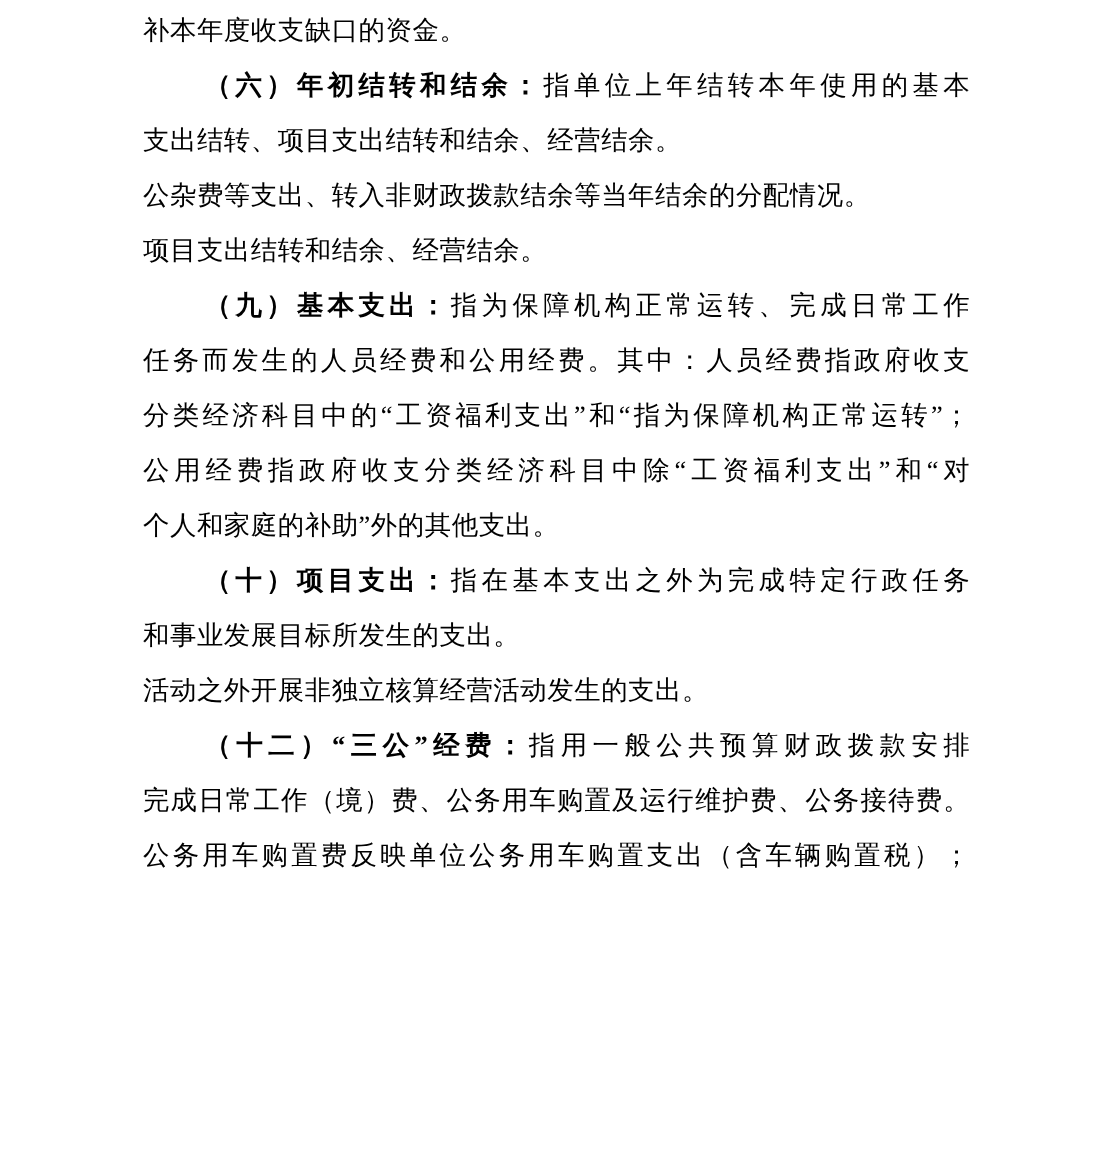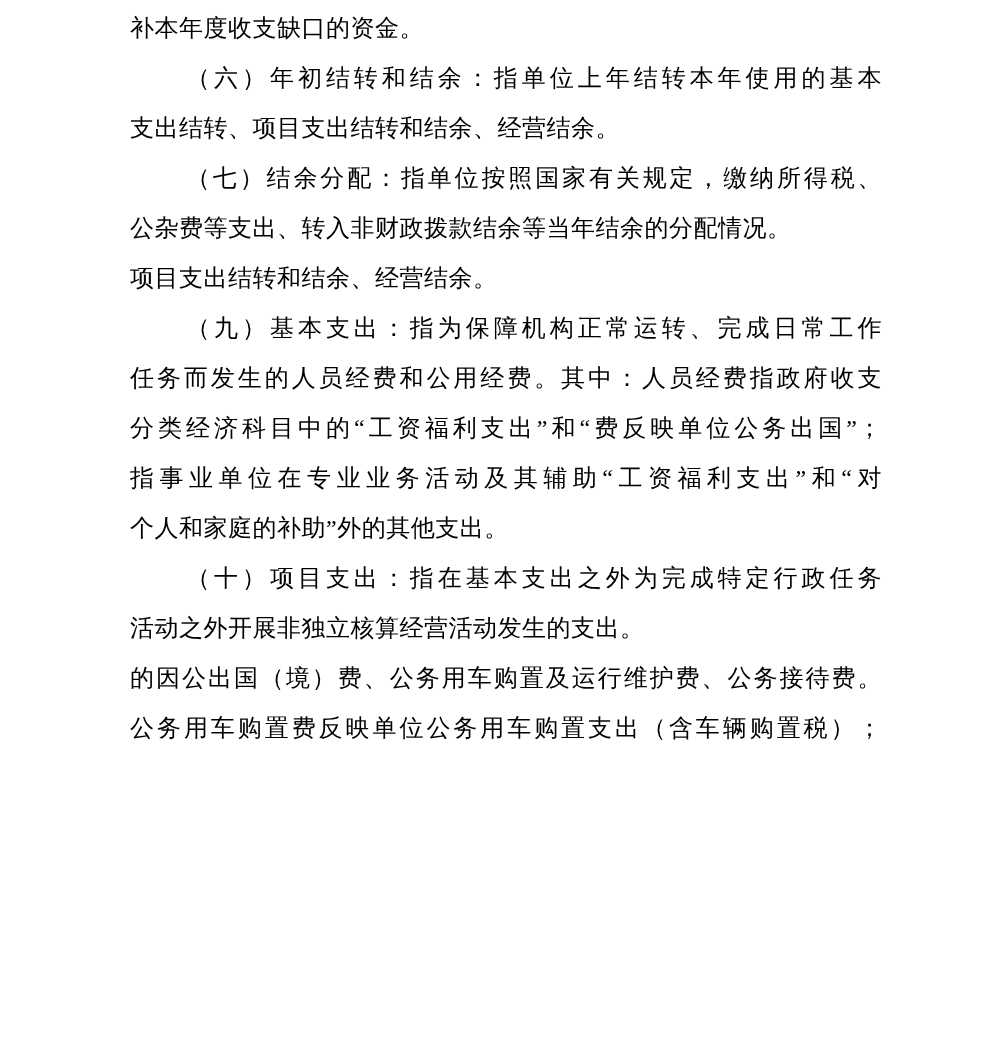--- a/index.html
+++ b/index.html
@@ -32,37 +32,38 @@
   .line.justify {
     white-space: normal;
     text-align: justify;
     text-align-last: justify;
     text-justify: inter-character;
   }
   .line.indent {
     padding-left: 56px;
   }
   .seg.bold {
-    font-weight: 400;
+    font-weight: 700;
   }
 </style>
 </head>
 <body>
 
 <main class="doc-page">
   <div id="doc-lines">
       <div class="line"><span class="seg">补本年度收支缺口的资金。</span></div>
       <div class="line indent justify"><span class="seg bold">（六）年初结转和结余：</span><span class="seg">指单位上年结转本年使用的基本</span></div>
       <div class="line"><span class="seg">支出结转、项目支出结转和结余、经营结余。</span></div>
-      <div class="line indent justify"><span class="seg bold">（七）结余分配：</span><span class="seg">指单位按照国家有关规定，缴纳所得税、</span></div>
       <div class="line"><span class="seg">公杂费等支出、转入非财政拨款结余等当年结余的分配情况。</span></div>
       <div class="line"><span class="seg">项目支出结转和结余、经营结余。</span></div>
       <div class="line indent justify"><span class="seg bold">（九）基本支出：</span><span class="seg">指为保障机构正常运转、完成日常工作</span></div>
       <div class="line justify"><span class="seg">任务而发生的人员经费和公用经费。其中：人员经费指政府收支</span></div>
-      <div class="line justify"><span class="seg">分类经济科目中的“工资福利支出”和“费反映单位公务出国”；</span></div>
-      <div class="line justify"><span class="seg">指事业单位在专业业务活动及其辅助“工资福利支出”和“对</span></div>
+      <div class="line justify"><span class="seg">分类经济科目中的“工资福利支出”和“指为保障机构正常运转”；</span></div>
+      <div class="line justify"><span class="seg">公用经费指政府收支分类经济科目中除“工资福利支出”和“对</span></div>
       <div class="line"><span class="seg">个人和家庭的补助”外的其他支出。</span></div>
       <div class="line indent justify"><span class="seg bold">（十）项目支出：</span><span class="seg">指在基本支出之外为完成特定行政任务</span></div>
+      <div class="line"><span class="seg">和事业发展目标所发生的支出。</span></div>
       <div class="line"><span class="seg">活动之外开展非独立核算经营活动发生的支出。</span></div>
-      <div class="line justify"><span class="seg">的因公出国（境）费、公务用车购置及运行维护费、公务接待费。</span></div>
+      <div class="line indent justify"><span class="seg bold">（十二）“三公”经费：</span><span class="seg">指用一般公共预算财政拨款安排</span></div>
+      <div class="line justify"><span class="seg">完成日常工作（境）费、公务用车购置及运行维护费、公务接待费。</span></div>
       <div class="line justify"><span class="seg">公务用车购置费反映单位公务用车购置支出（含车辆购置税）；</span></div>
     </div>
 </main>
 
 </body></html>

